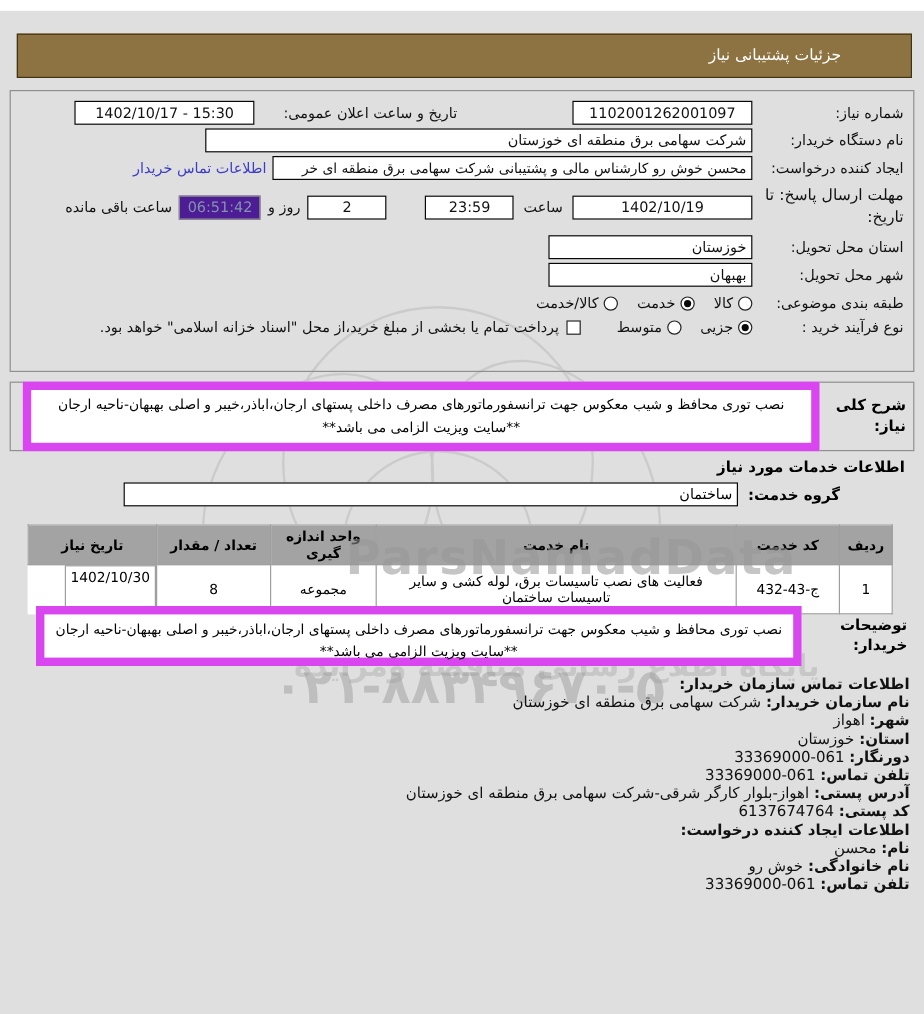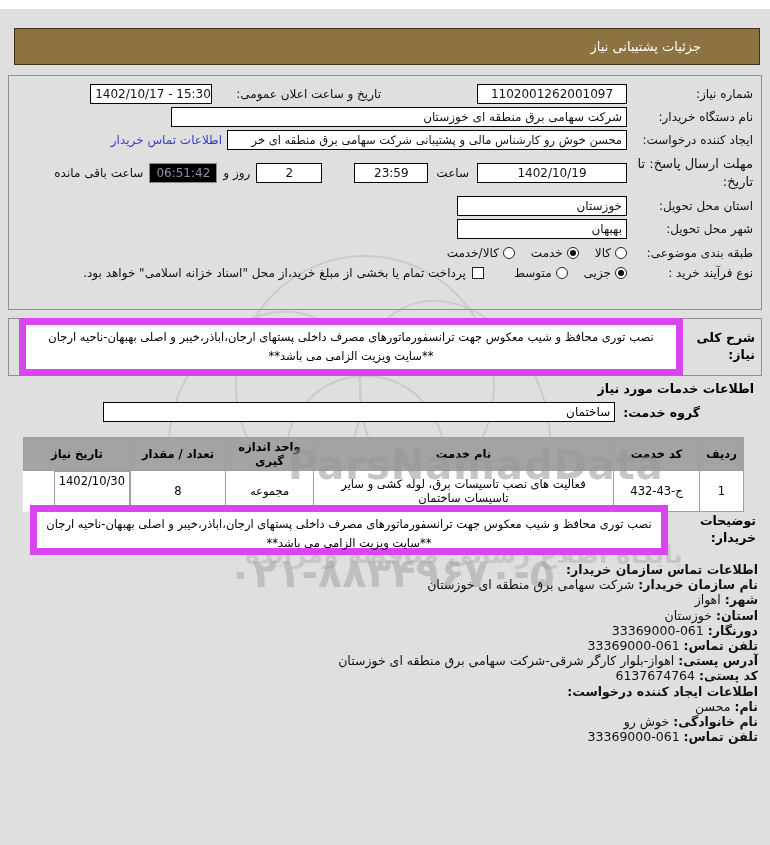--- a/index.html
+++ b/index.html
@@ -16,21 +16,21 @@
   .main-box { position:absolute; top:75px; right:8px; left:8px; height:235px;
     border:1px solid #8f8f8f; padding:5px 8px 0 6px; }
 
   .frow { display:flex; align-items:center; margin:3px 0; font-size:12px; color:#111; }
   .lbl { width:126px; flex:none; font-size:12px; color:#111; }
   .lbl2 { width:126px; flex:none; font-size:13px; line-height:1.35; }
 
   .ibox { background:#fff; border:1px solid #060606; height:20px; line-height:18px;
     padding:0 4px; font-size:12px; overflow:hidden; white-space:nowrap; }
   .ltr { direction:ltr; unicode-bidi:bidi-override; text-align:center; }
-  .cdown { background:#000000; border:1px solid #8a8a8a; color:#8593ad;text-align:center; }
+  .cdown { background:#4c1d95; border:1px solid #8a8a8a; color:#8593ad;text-align:center; }
 
   .link { color:#3c3cc8; font-size:12px; margin-right:5px; cursor:pointer; white-space:nowrap; }
 
   .radio { display:inline-block; width:12px; height:12px; border:1px solid #222; border-radius:50%;
     background:#fff; position:relative; flex:none; }
   .radio.checked::after { content:""; position:absolute; top:2px; right:2px; bottom:2px; left:2px;
     background:#0a0a0a; border-radius:50%; }
   .checkbox { display:inline-block; width:12px; height:12px; border:1px solid #222; background:#fff; flex:none; }
   .optlbl { margin:0 4px 0 16px; font-size:12px; }
 
@@ -90,21 +90,21 @@
     <span>جزئیات پشتیبانی نیاز</span>
   </div>
 
   <div class="main-box">
 
     <div class="frow">
       <span class="lbl">شماره نیاز:</span>
       <div class="ibox ltr" style="width:150px;">1102001262001097</div>
       <span style="width:96px; flex:none;"></span>
       <span style="flex:none; margin-left:24px;">تاریخ و ساعت اعلان عمومی:</span>
-      <div class="ibox ltr" style="width:122px;">1402/10/17 - 15:30</div>
+      <div class="ibox ltr" style="width:150px;">1402/10/17 - 15:30</div>
     </div>
 
     <div class="frow">
       <span class="lbl">نام دستگاه خریدار:</span>
       <div class="ibox" style="width:456px; text-align:right;">شرکت سهامی برق منطقه ای خوزستان</div>
     </div>
 
     <div class="frow">
       <span class="lbl">ایجاد کننده درخواست:</span>
       <div class="ibox" style="width:400px; font-size:11.5px;">محسن خوش رو کارشناس مالی و پشتیبانی شرکت سهامی برق منطقه ای خر</div>

